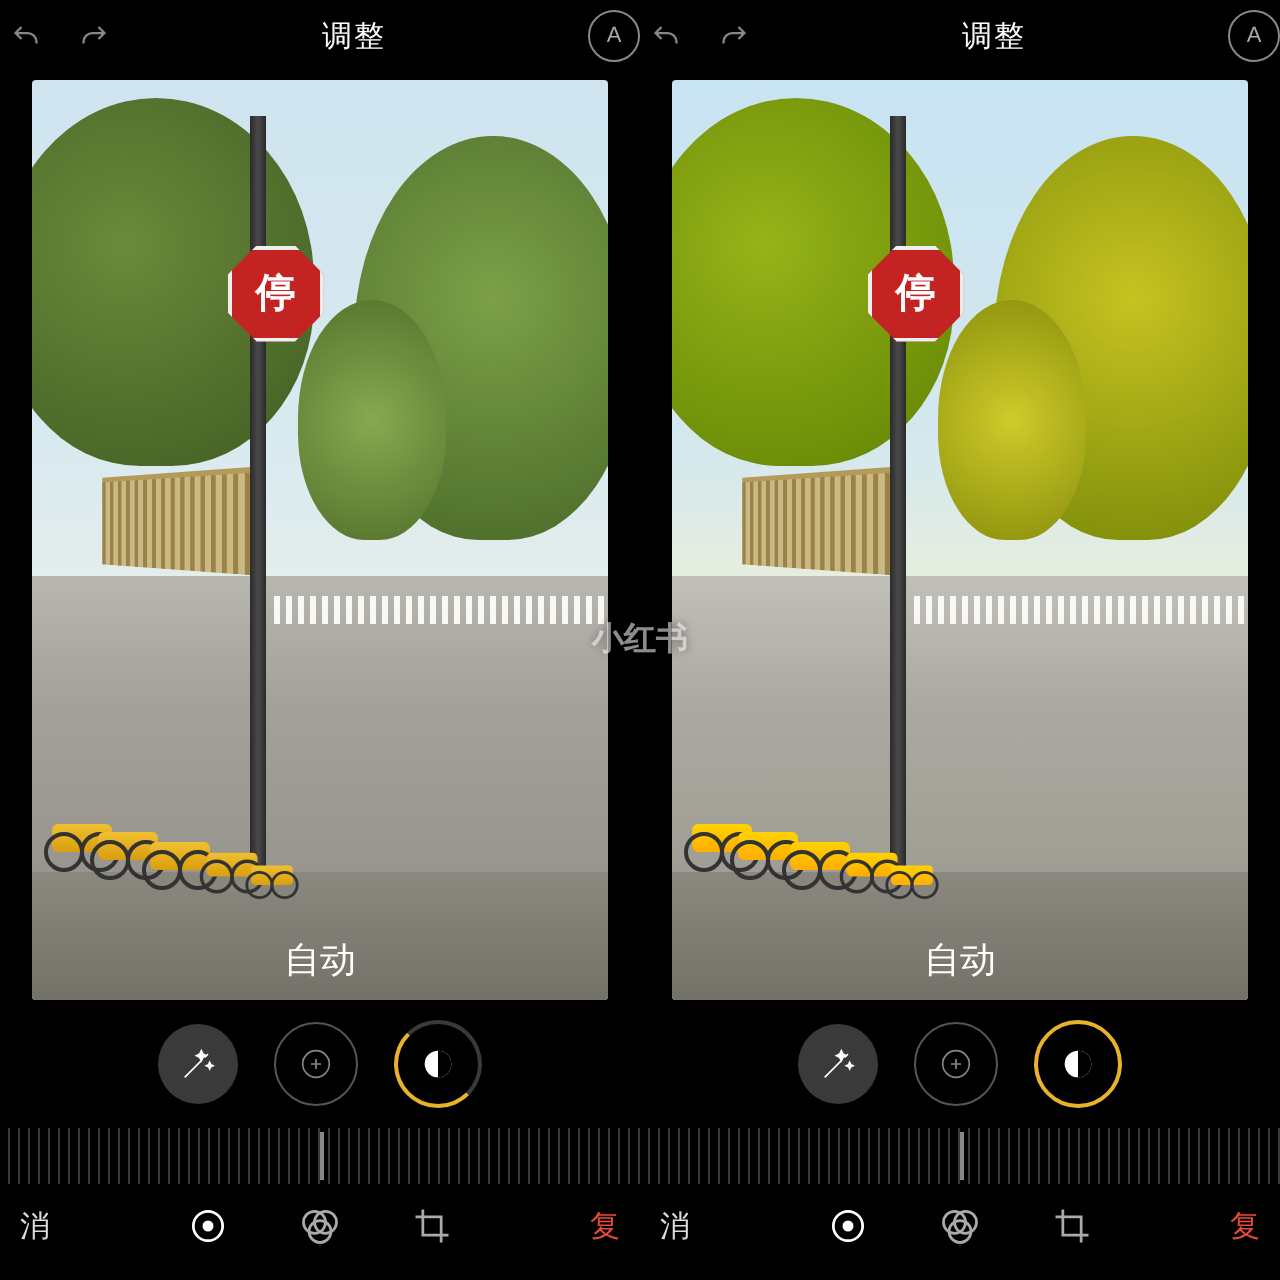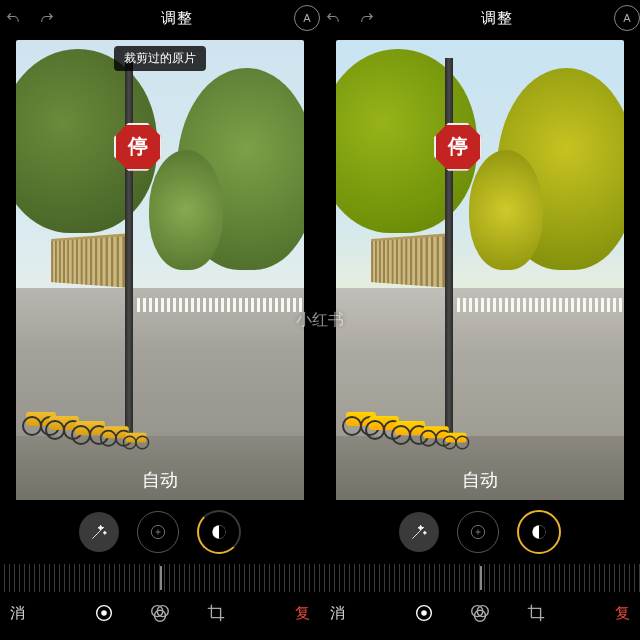--- a/index.html
+++ b/index.html
@@ -57,21 +57,21 @@
   .tabrow{position:absolute;left:0;right:0;bottom:10px;height:34px;display:flex;align-items:center;justify-content:space-between;padding:0 10px;}
   .txtbtn{color:#ddd;font-size:15px;}
   .txtbtn.cut{width:20px;overflow:hidden;}
   .txtbtn.red{color:#e64b3b;}
   .txtbtn.red.cut{direction:rtl;}
   .tabicons{display:flex;gap:34px;}
   .tabicons .ti{width:22px;height:22px;display:flex;align-items:center;justify-content:center;}
   .tabicons svg{width:22px;height:22px;stroke:#aaa;fill:none;stroke-width:1.5;}
   .tabicons .active svg{stroke:#fff;}
 
-  .watermark{position:absolute;left:50%;top:50%;transform:translate(-50%,-50%);color:rgba(255,255,255,0.55);font-size:16px;font-weight:400;text-shadow:0 0 4px rgba(0,0,0,0.4);pointer-events:none;}
+  .watermark{position:absolute;left:50%;top:50%;transform:translate(-50%,-50%);color:rgba(255,255,255,0.55);font-size:16px;font-weight:700;text-shadow:0 0 4px rgba(0,0,0,0.4);pointer-events:none;}
 </style>
 </head>
 <body>
 
 <div class="wrap">
   <div class="pane">
     <div class="topbar">
       <div class="left">
         <div class="icon-btn">
             <svg viewBox="0 0 24 24">
@@ -127,21 +127,20 @@
             <div class="wh b"></div>
           </div>
         <div class="bike" style="left:35%;bottom:10%;transform:scale(.7);">
             <div class="body"></div>
             <div class="wh a"></div>
             <div class="wh b"></div>
           </div>
       </div>
     </div>
 
-    <div class="pill top">裁剪过的原片</div>
     <div class="label-auto">自动</div>
 
     <div class="bigrow">
       <div class="tool wand">
           <svg viewBox="0 0 24 24">
             <path d="M4 20l10-10m2-2l2-2M14 4l1 2 2 1-2 1-1 2-1-2-2-1 2-1zM19 11l.7 1.4 1.3.6-1.3.6L19 15l-.7-1.4L17 13l1.3-.6z"></path>
           </svg>
         </div>
       <div class="tool plain">
           <svg viewBox="0 0 24 24">

